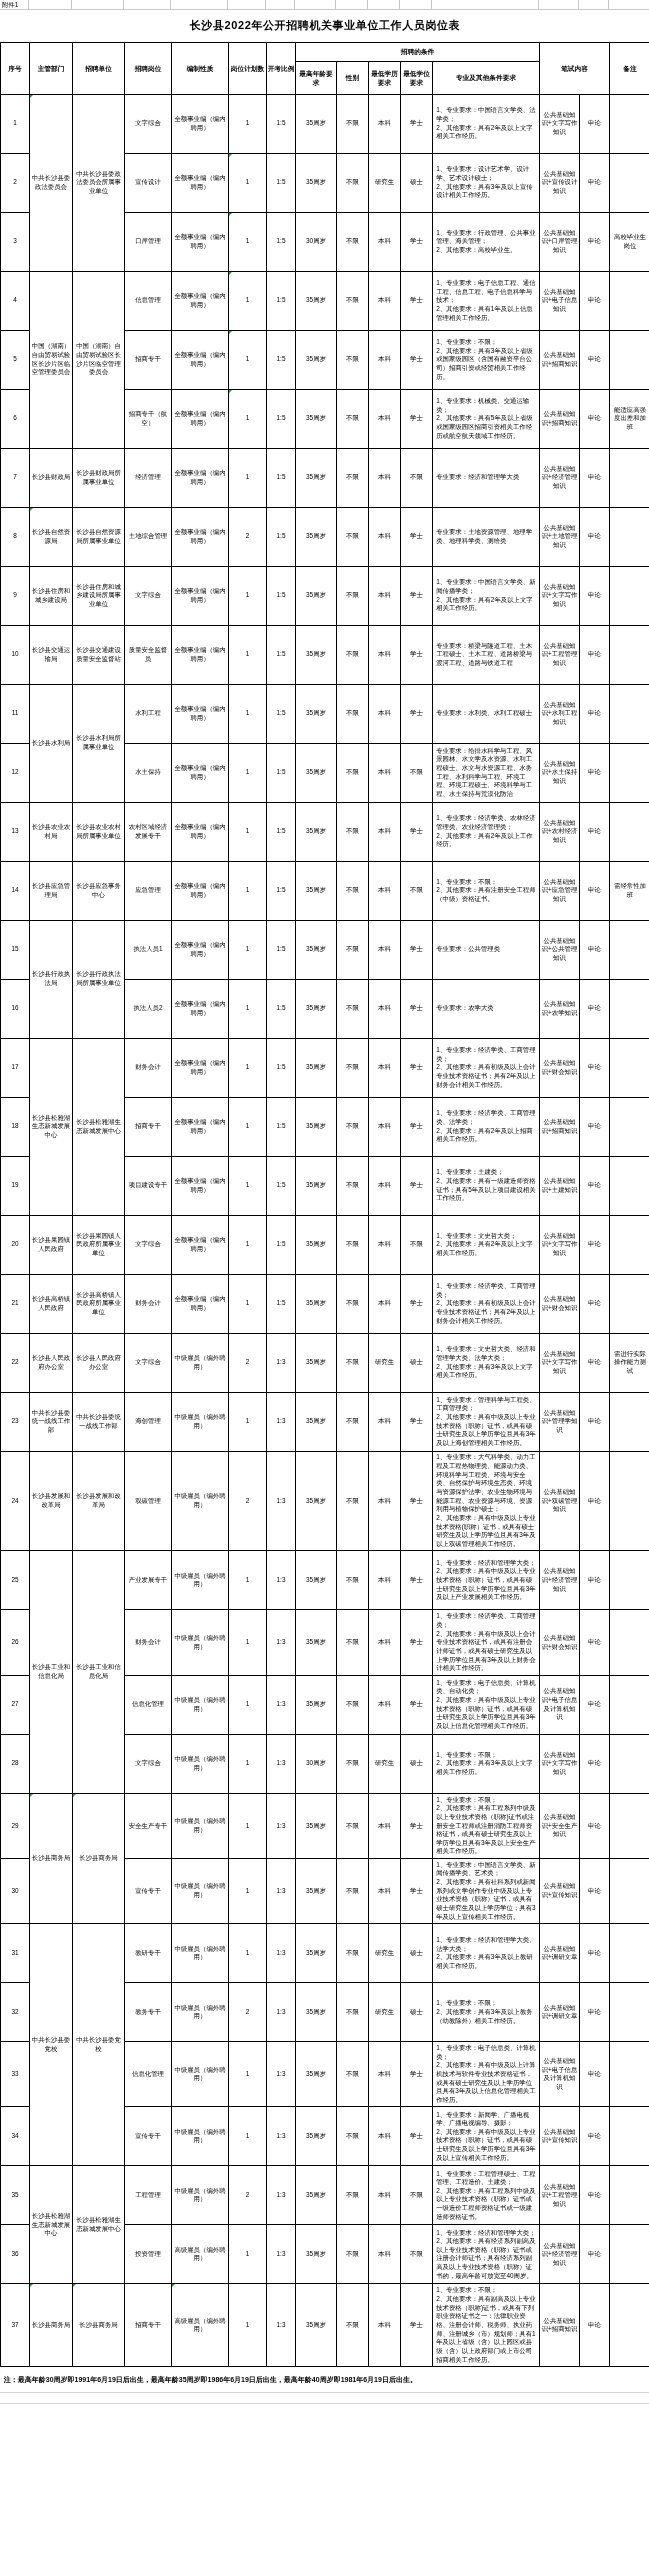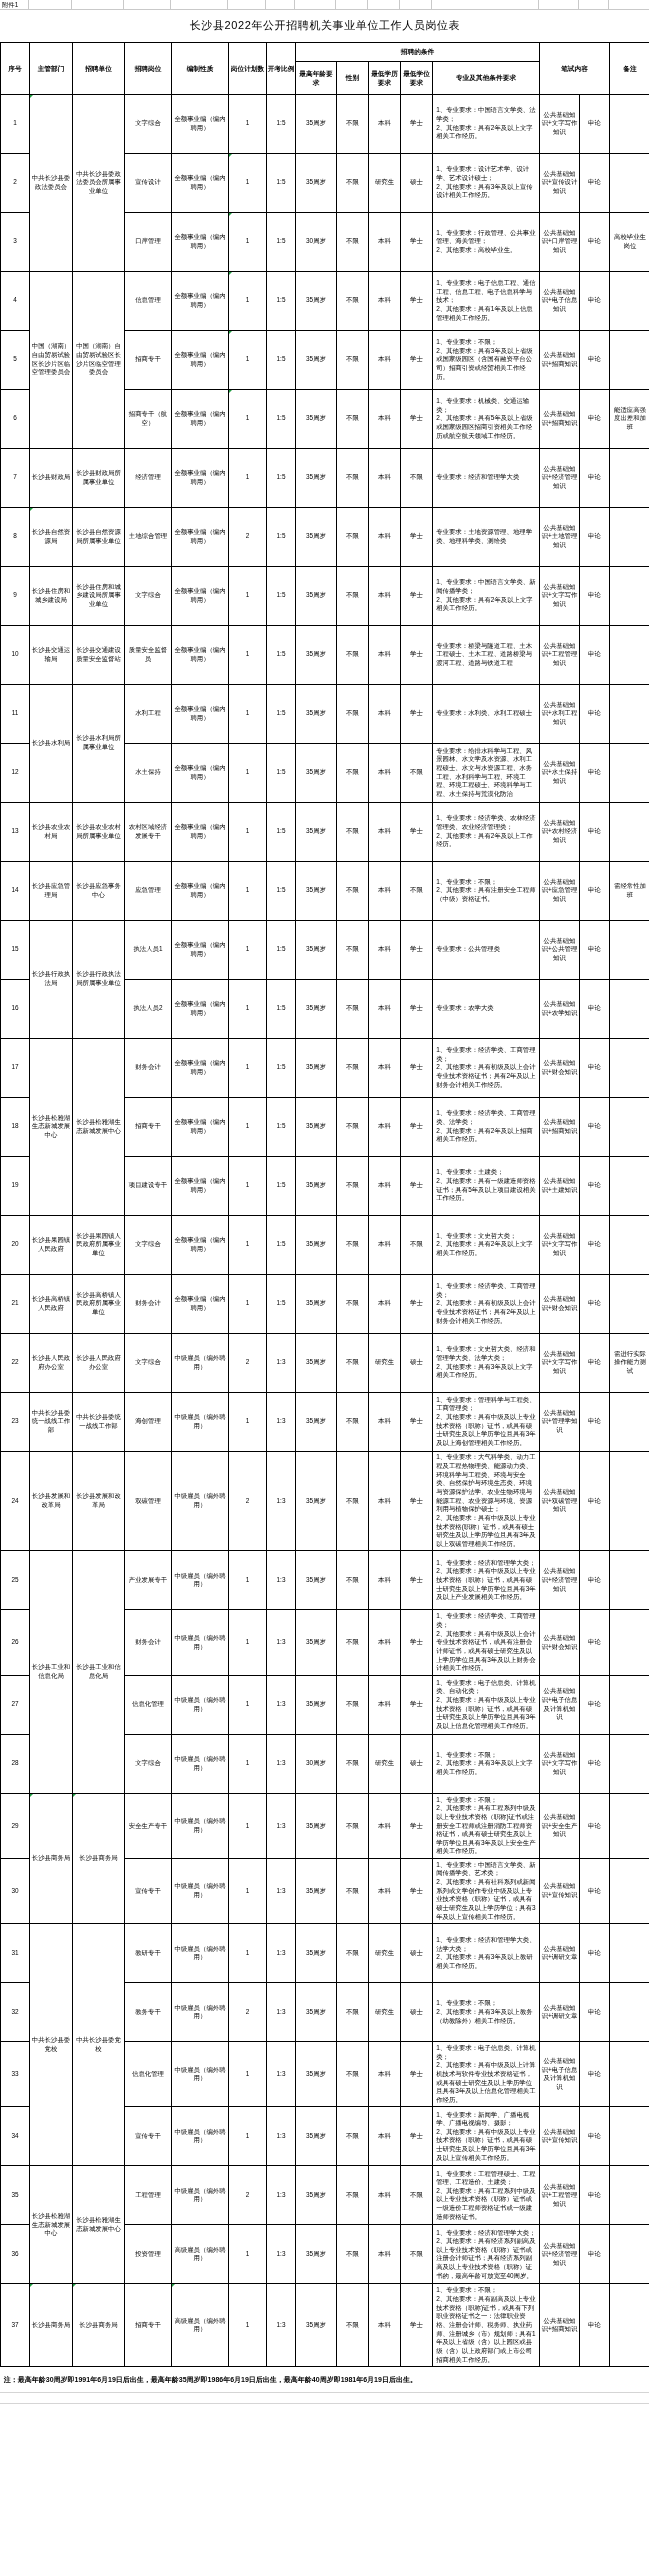--- a/index.html
+++ b/index.html
@@ -1,20 +1,20 @@
 <!DOCTYPE html>
 <html style="font-size:10.2px"><head>
 <meta charset="utf-8">
 <style>
   html,body{margin:0;padding:0;background:#ffffff;color:#000;}
   body{width:650px;font-family:"Liberation Sans","DejaVu Sans",sans-serif;}
   
   .strip{display:flex;height:9.6px;}
   .strip div{box-sizing:border-box;border-right:0.6px solid #c9c9c9;border-bottom:0.6px solid #c9c9c9;font-size:6.4px;line-height:9px;padding-left:1.9px;overflow:hidden;}
-  .title{height:32px;display:flex;align-items:center;justify-content:center;font-weight:normal;font-size:11px;letter-spacing:0.6px;}
+  .title{height:32px;display:flex;align-items:center;justify-content:center;font-weight:bold;font-size:11px;letter-spacing:0.6px;}
   table{border-collapse:collapse;table-layout:fixed;width:650px;}
   th,td{box-sizing:border-box;border:0.6px solid #000;font-size:6.4px;text-align:center;vertical-align:middle;padding:1.3px;word-break:break-all;line-height:1.35;}
   th{font-weight:bold;font-size:6.7px;padding:1.9px 0.6px;}
   thead tr.t1{height:19px;}
   thead tr.t2{height:33px;}
   tbody tr{height:59px;}
   td.left{text-align:left;padding:1.9px 3.2px;white-space:pre-line;}
   td.g{position:relative;}
   td.g::before{content:"";position:absolute;top:0;left:0;width:0;height:0;border-top:3.8px solid #1e9e40;border-right:3.8px solid transparent;}
   .footer{padding:6.4px 3.8px 2.6px 3.8px;}

